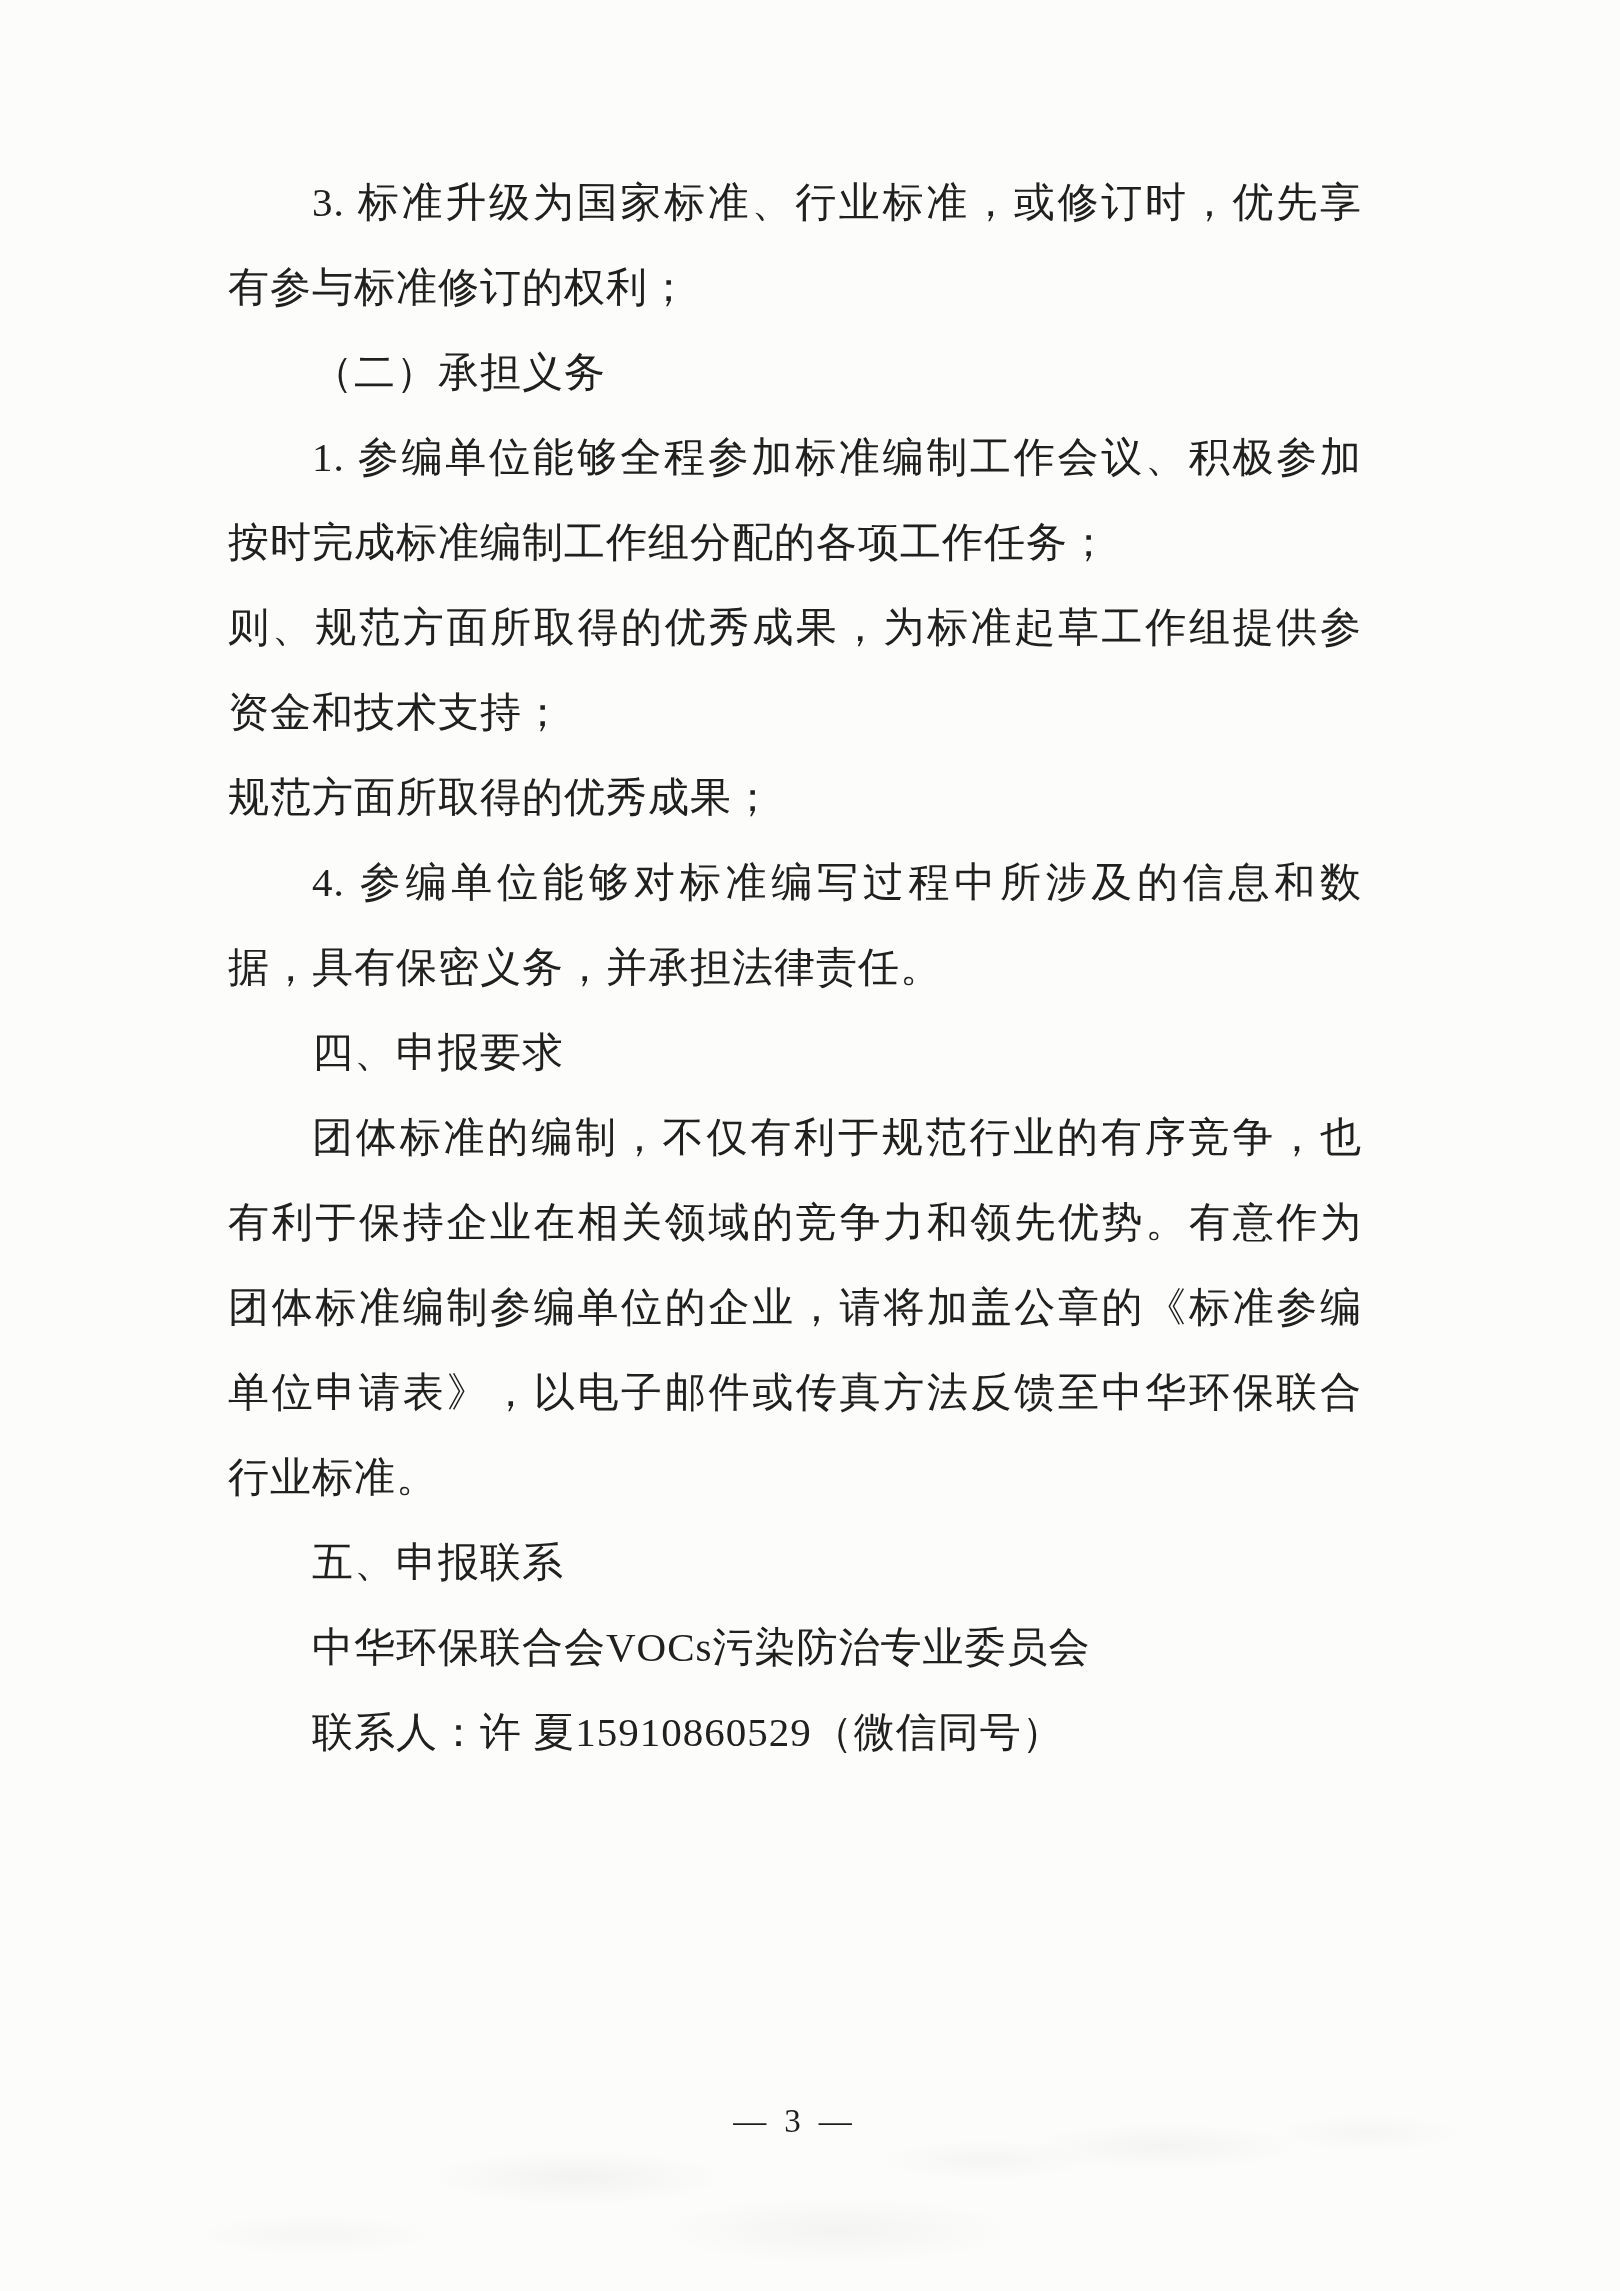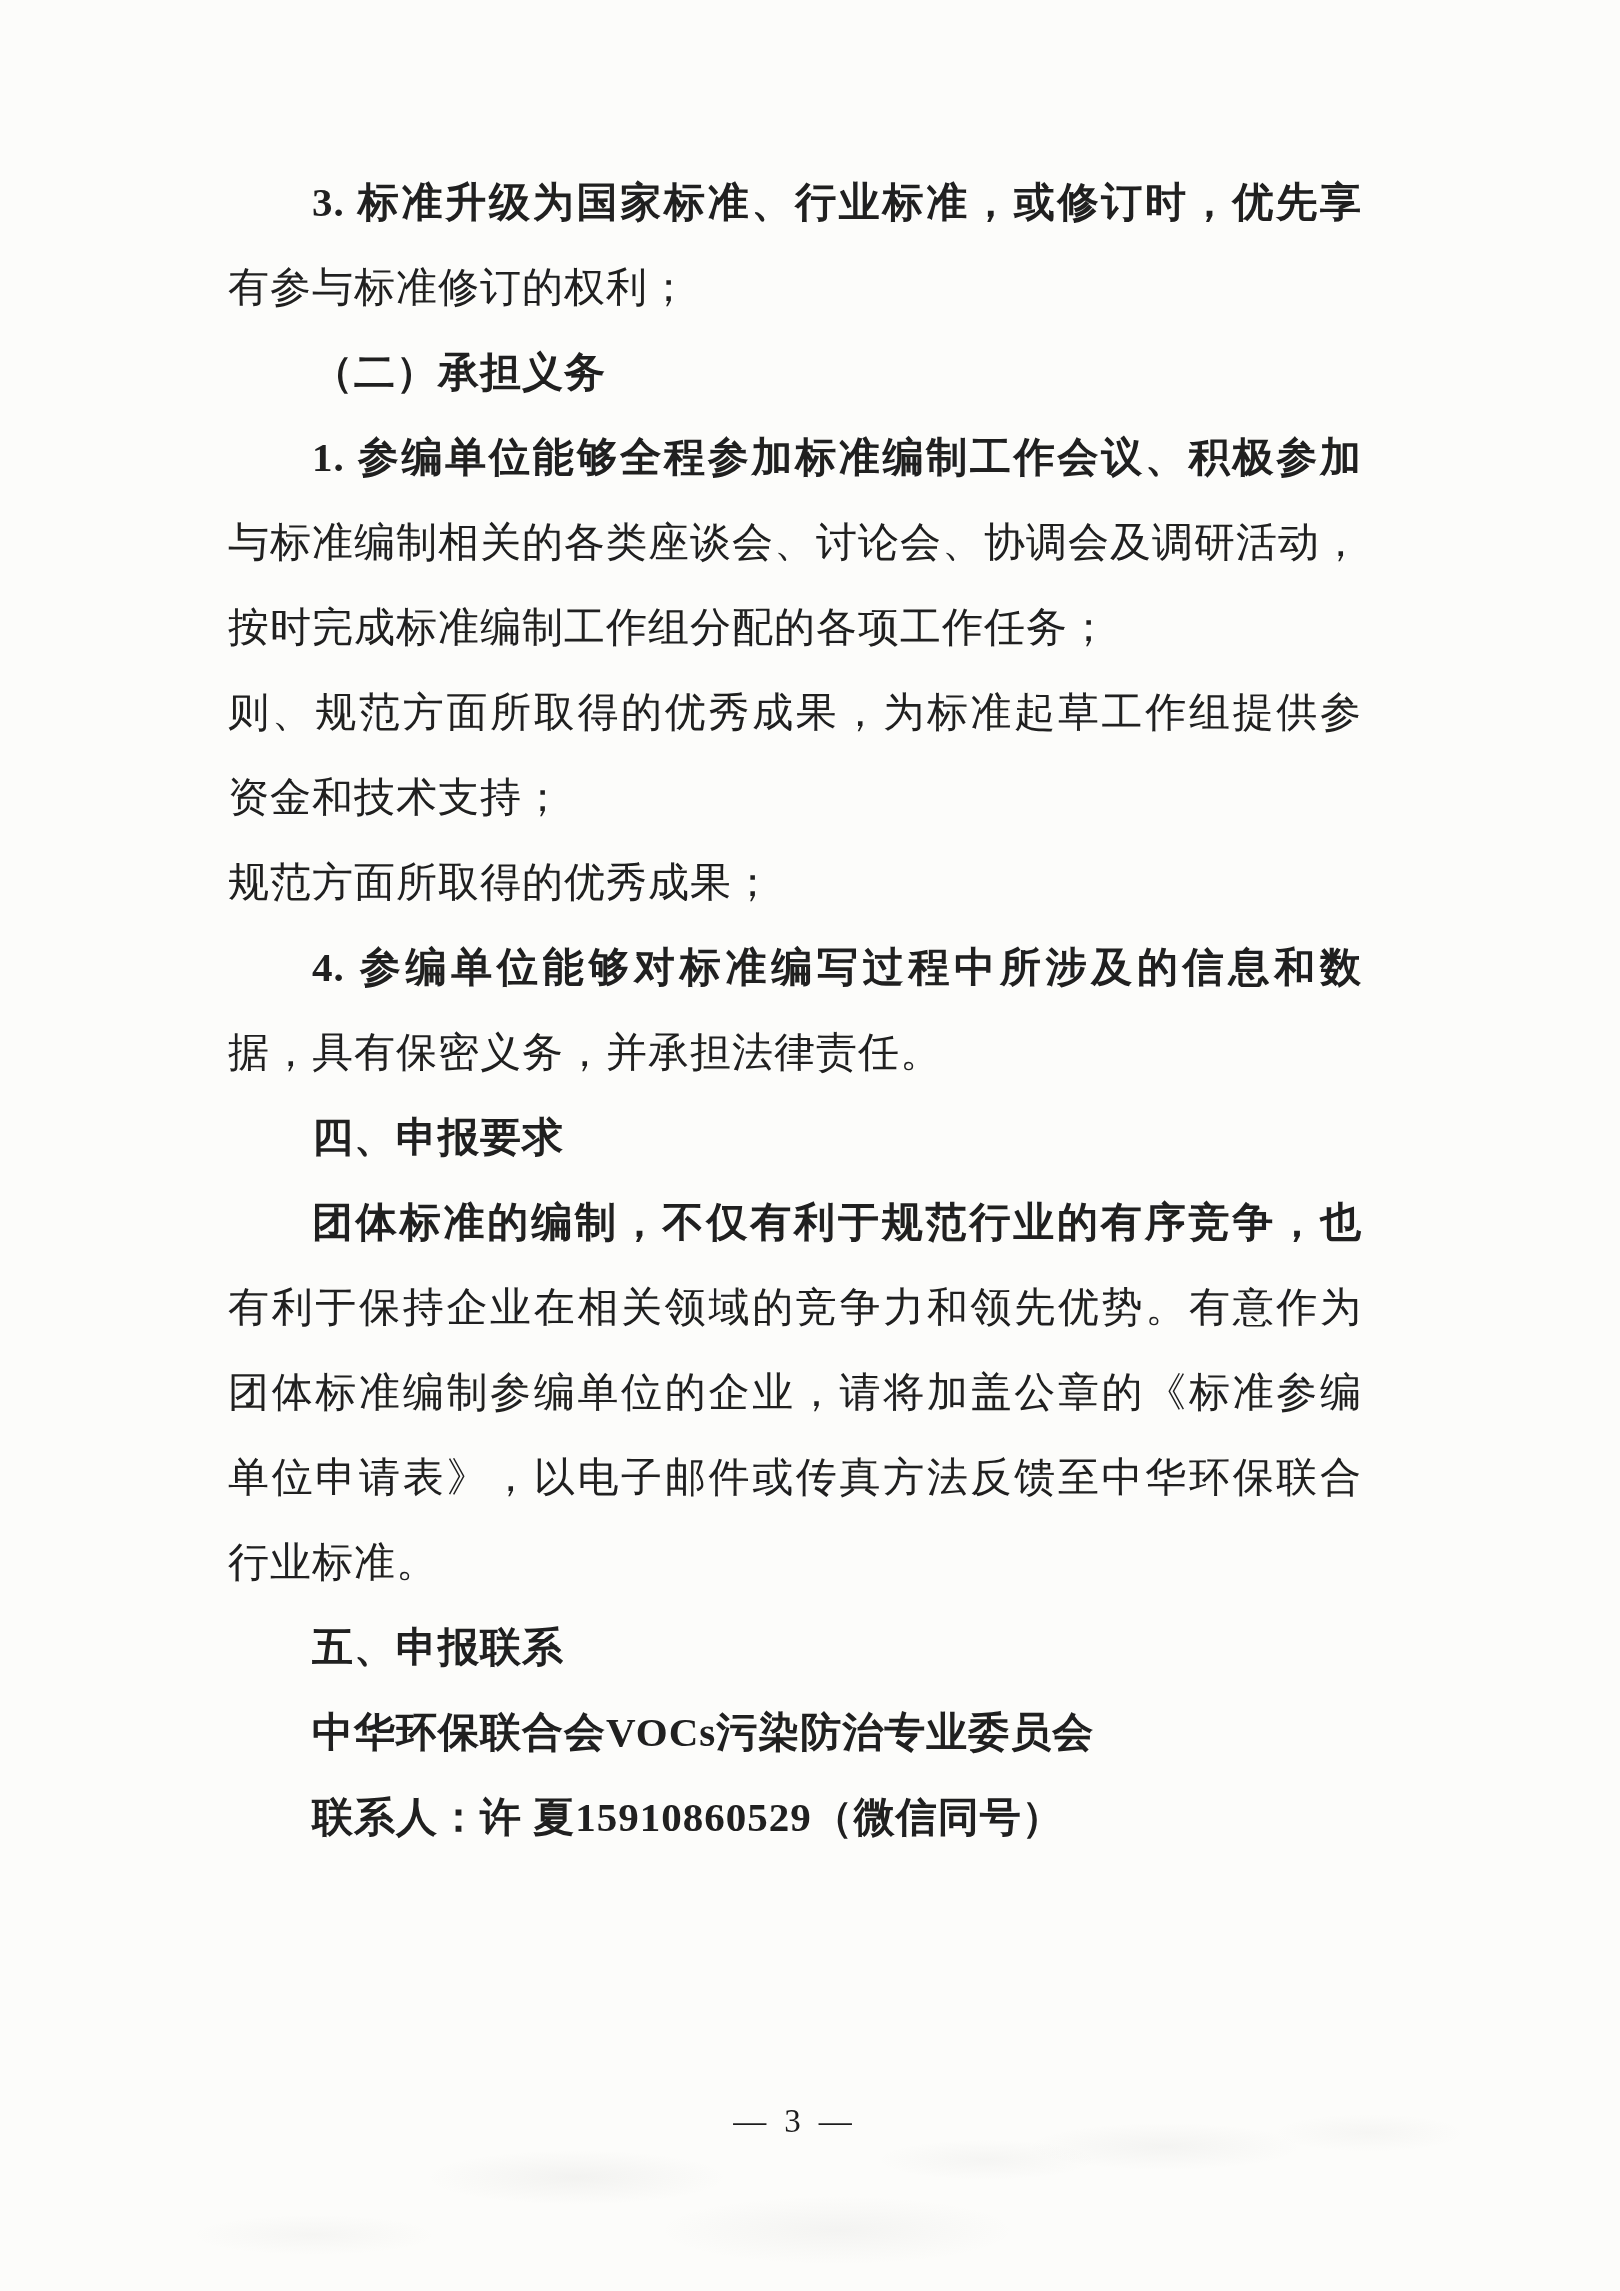--- a/index.html
+++ b/index.html
@@ -57,21 +57,20 @@
     text-align-last: left;
     overflow: hidden;
     white-space: normal;
     word-break: keep-all;
   }
   .line.just {
     text-align-last: justify;
   }
   .line.indent {
     text-indent: 84px;
-    font-weight: bold;
   }
   .footer {
     position: absolute;
     left: 228px;
     top: 2096px;
     width: 1134px;
     height: 51px;
     line-height: 51px;
     text-align: center;
     font-size: 33px;
@@ -85,21 +84,20 @@
 <div class="page">
   <div class="noise-a"></div>
   <div class="noise-b"></div>
   <div class="noise-c"></div>
 
   <div class="content">
       <div class="line indent just">3. 标准升级为国家标准、行业标准，或修订时，优先享</div>
       <div class="line">有参与标准修订的权利；</div>
       <div class="line indent">（二）承担义务</div>
       <div class="line indent just">1. 参编单位能够全程参加标准编制工作会议、积极参加</div>
-      <div class="line just">与标准编制相关的各类座谈会、讨论会、协调会及调研活动，</div>
       <div class="line">按时完成标准编制工作组分配的各项工作任务；</div>
       <div class="line just">则、规范方面所取得的优秀成果，为标准起草工作组提供参</div>
       <div class="line">资金和技术支持；</div>
       <div class="line">规范方面所取得的优秀成果；</div>
       <div class="line indent just">4. 参编单位能够对标准编写过程中所涉及的信息和数</div>
       <div class="line">据，具有保密义务，并承担法律责任。</div>
       <div class="line indent">四、申报要求</div>
       <div class="line indent just">团体标准的编制，不仅有利于规范行业的有序竞争，也</div>
       <div class="line just">有利于保持企业在相关领域的竞争力和领先优势。有意作为</div>
       <div class="line just">团体标准编制参编单位的企业，请将加盖公章的《标准参编</div>

